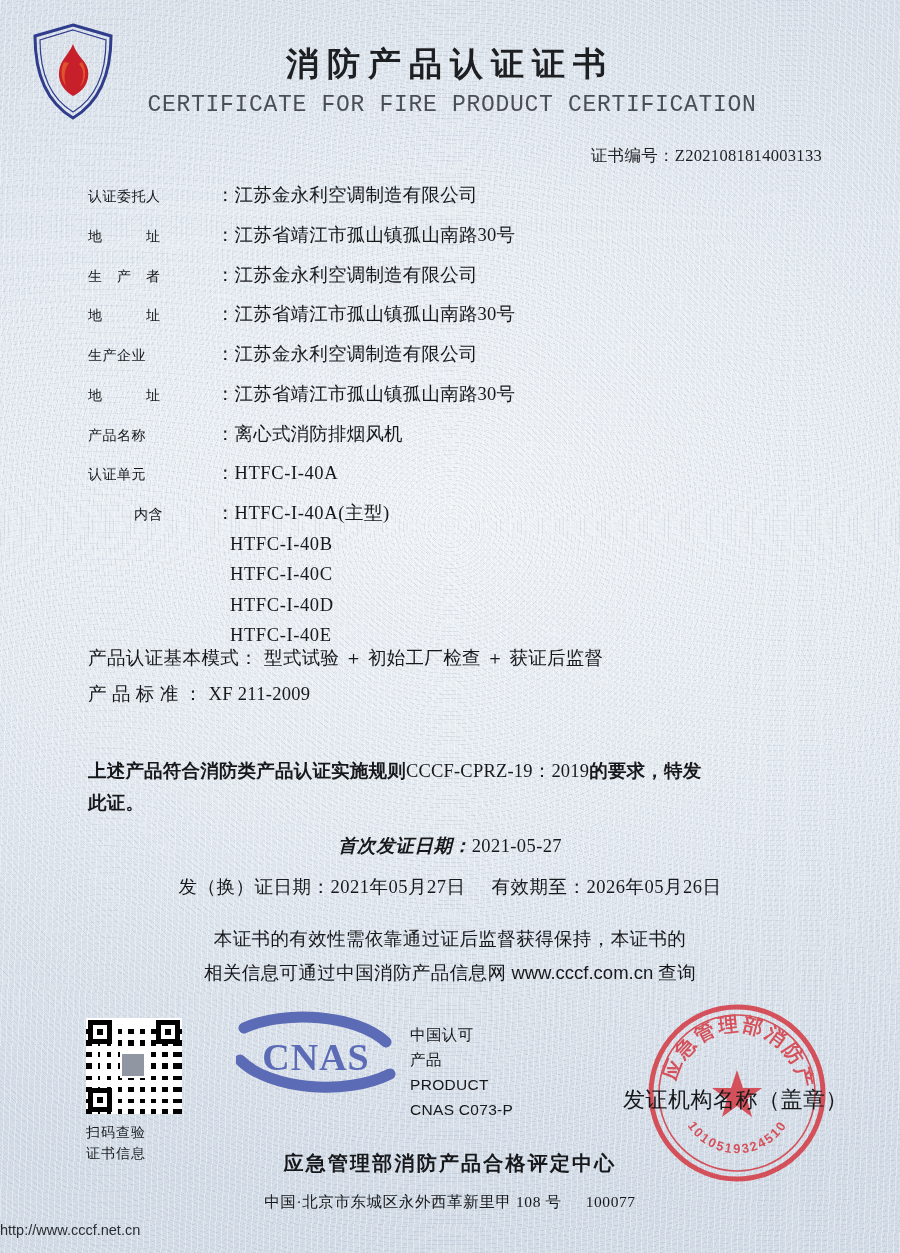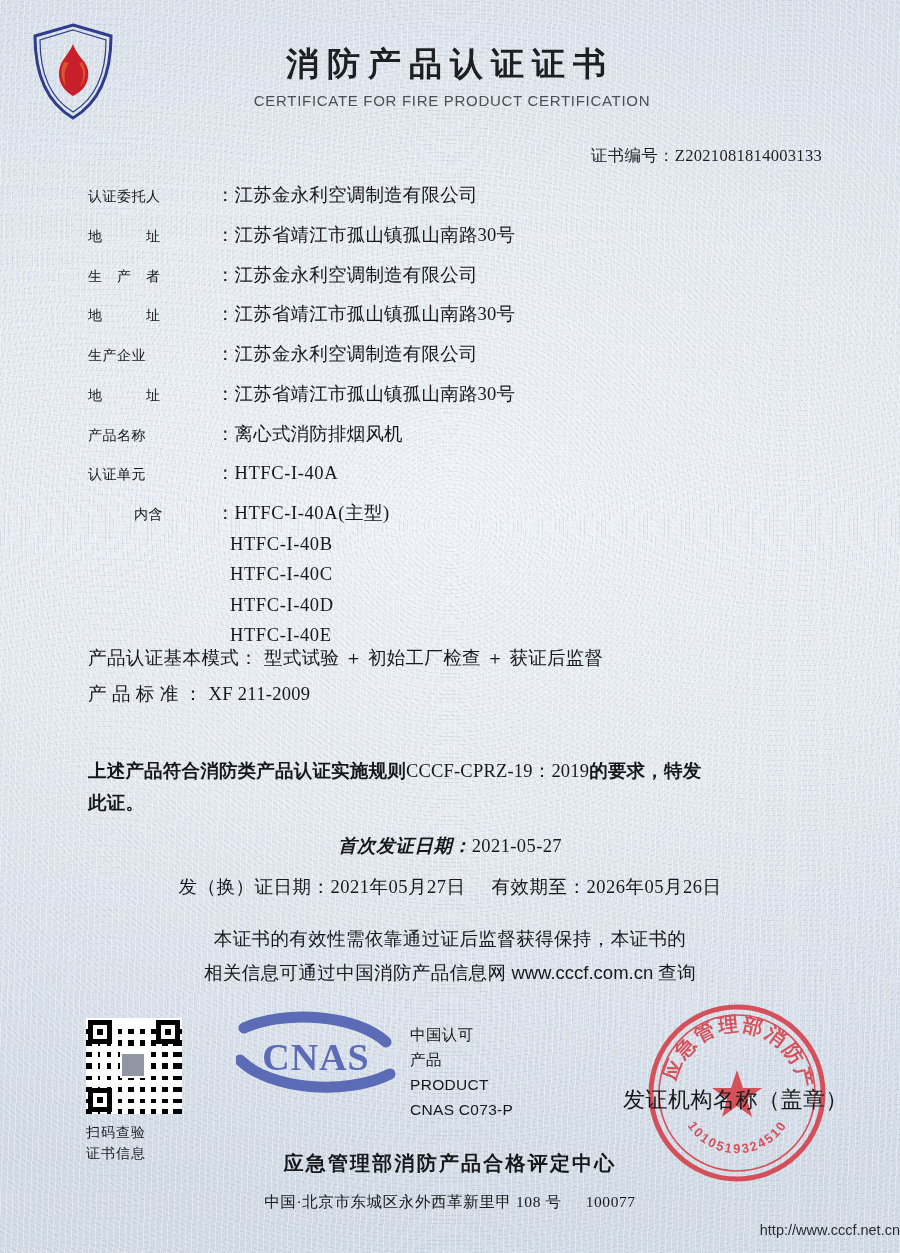--- a/index.html
+++ b/index.html
@@ -65,24 +65,24 @@
     letter-spacing: 8px;
     color: #1d1f22;
     font-family: "Liberation Serif", serif;
     font-weight: 700;
   }
   .title-en {
     position: absolute;
     left: 4px; right: 0;
     top: 92px;
     text-align: center;
-    font-size: 15px;
+    font-size: 23px;
     letter-spacing: 0.7px;
     color: #4a4f56;
-    font-family: Liberation Sans, sans-serif;
+    font-family: Liberation Mono, monospace;
   }
   .cert-no {
     position: absolute;
     right: 78px;
     top: 145px;
     font-size: 16.5px;
     color: #1d1f22;
     letter-spacing: 0.3px;
   }
 
@@ -315,21 +315,21 @@
     text-align: center;
     font-size: 15.5px;
     color: #16181b;
     letter-spacing: 0.6px;
   }
   .addr .gap { display: inline-block; width: 24px; }
   .site {
     position: absolute;
     left: 0; right: 0;
     top: 1222px;
-    text-align: right;
+    text-align: left;
     font-size: 14.5px;
     color: #2a2d32;
     font-family: "Liberation Sans", sans-serif;
   }
 </style>
 </head>
 <body>
 
 <div class="page">
   <div class="content">

